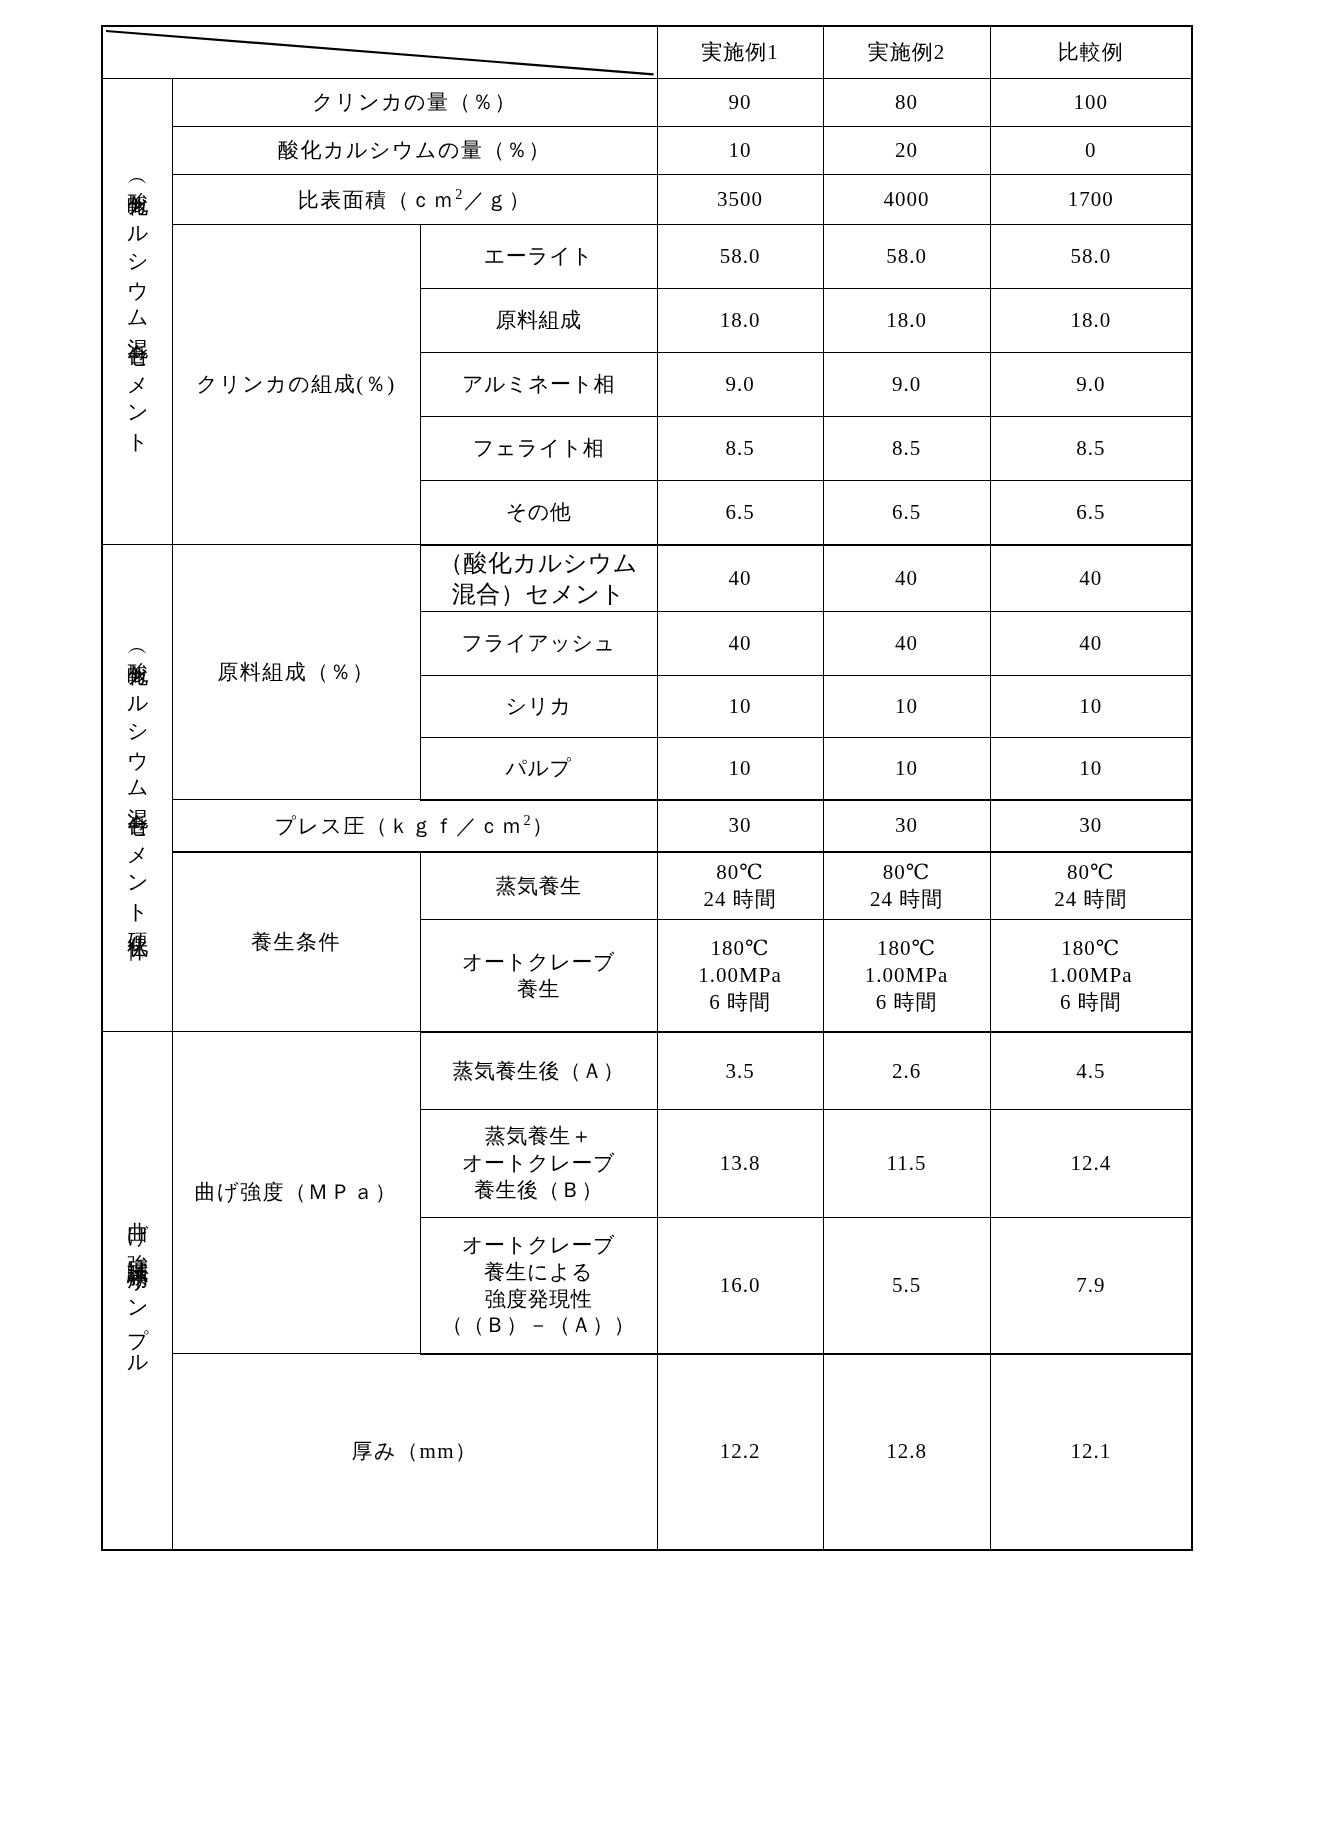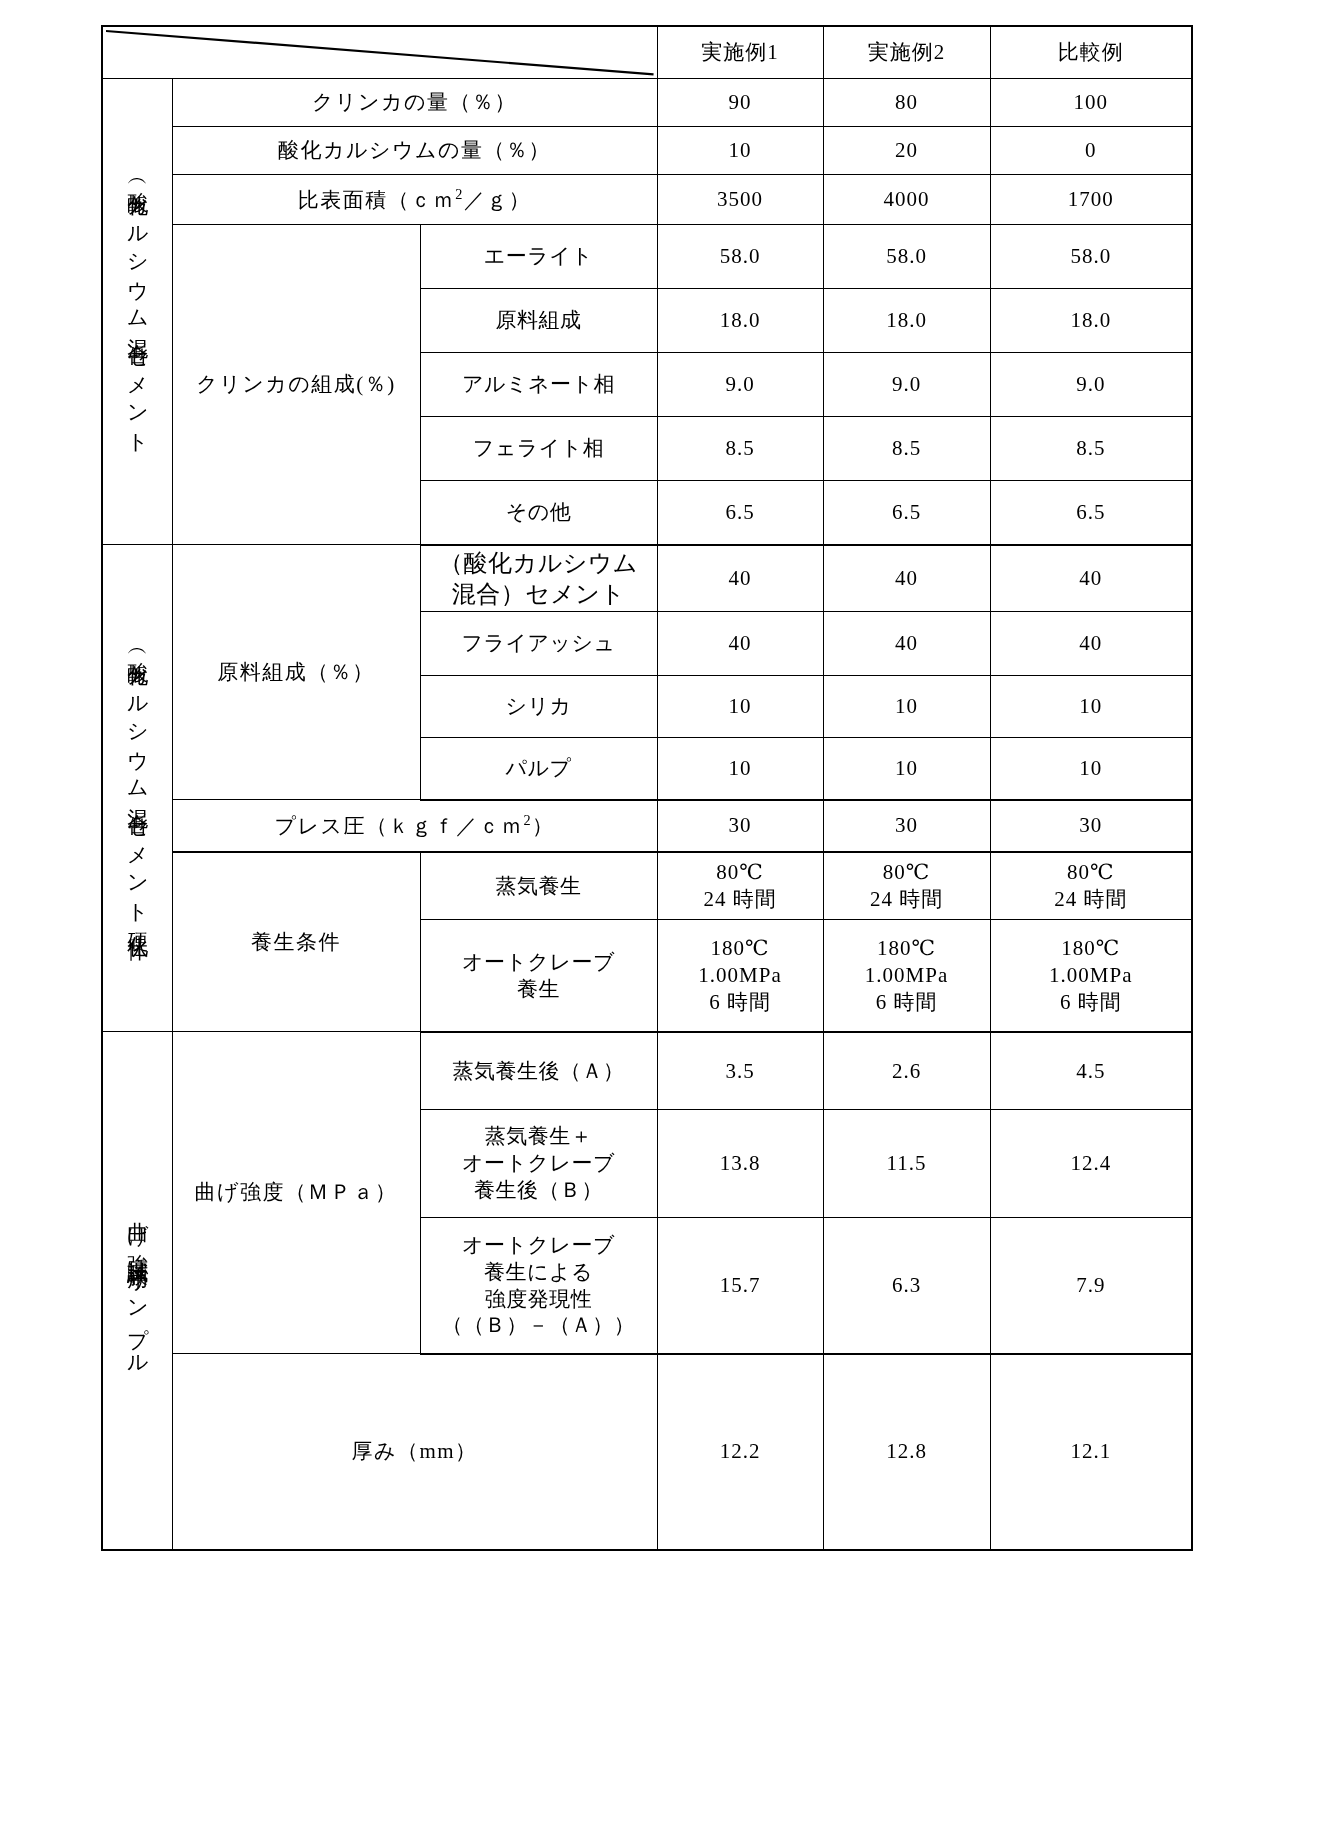--- a/index.html
+++ b/index.html
@@ -264,22 +264,22 @@
 養生後（Ｂ）</td>
         <td class="num">13.8</td>
         <td class="num">11.5</td>
         <td class="num">12.4</td>
       </tr>
       <tr style="height:136px">
         <td class="rowlabel-sm thickline" style="white-space:pre-line">オートクレーブ
 養生による
 強度発現性
 （（Ｂ）－（Ａ））</td>
-        <td class="num thickline">15.7</td>
-        <td class="num thickline">6.3</td>
+        <td class="num thickline">16.0</td>
+        <td class="num thickline">5.5</td>
         <td class="num thickline">7.9</td>
       </tr>
       <tr style="height:196px">
         <td class="rowlabel" colspan="2">厚み（mm）</td>
         <td class="num">12.2</td>
         <td class="num">12.8</td>
         <td class="num">12.1</td>
       </tr>
 
     </tbody>

